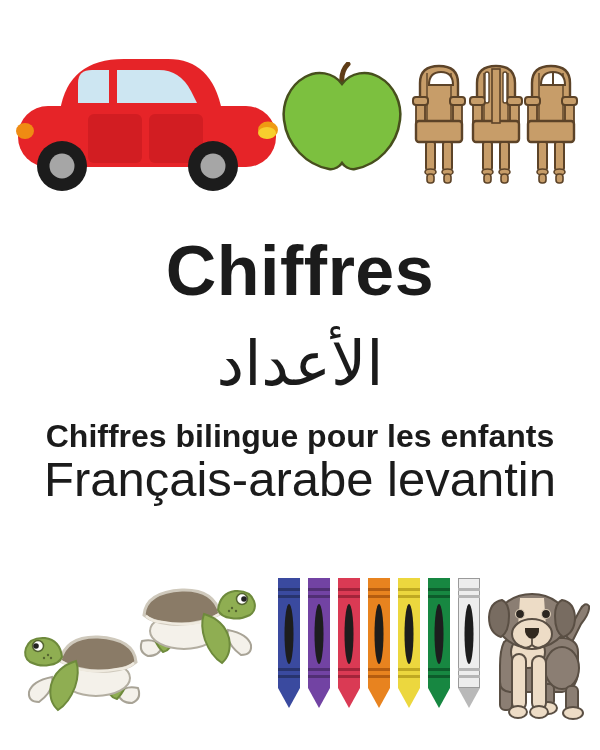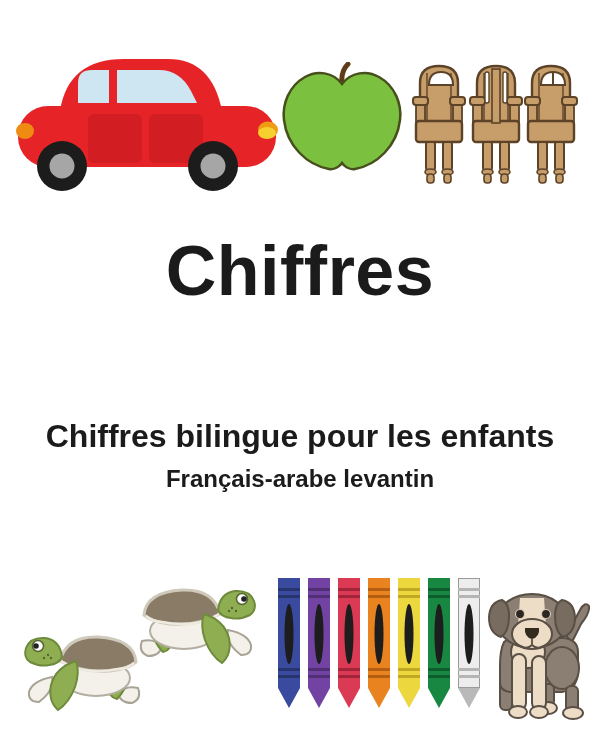--- a/index.html
+++ b/index.html
@@ -3,21 +3,21 @@
 <meta charset="utf-8">
 <style>
   html,body{margin:0;padding:0;background:#fff;}
   .cover{position:relative;width:600px;height:750px;background:#ffffff;overflow:hidden;
          font-family:"Liberation Sans",sans-serif;}
   .abs{position:absolute;}
   .txt{position:absolute;left:0;width:600px;text-align:center;color:#1b1b1b;}
   .title-fr{top:236px;font-size:70px;line-height:70px;font-weight:bold;letter-spacing:0.5px;}
   .title-ar{top:318px;font-size:62px;line-height:92px;font-family:"DejaVu Sans",sans-serif;direction:rtl;}
   .subtitle{top:419px;font-size:32px;line-height:34px;font-weight:bold;}
-  .langpair{top:461px;font-size:24px;line-height:36px;font-weight:bold;}
+  .langpair{top:461px;font-size:49px;line-height:36px;font-weight:normal;}
 
   
   .crayons{position:absolute;left:278px;top:578px;width:202px;height:130px;}
   .crayon{position:absolute;top:0;width:22px;height:130px;}
   .crayon-body{position:relative;width:22px;height:110px;}
   .crayon-stripe{position:absolute;left:0;width:100%;height:3px;}
   .crayon-label{position:absolute;left:50%;top:26px;transform:translateX(-50%);
                 width:9px;height:60px;background:#1d1d1d;border-radius:50%;}
   .crayon-tip{width:0;height:0;border-left:11px solid transparent;border-right:11px solid transparent;
               border-top:20px solid #000;}
@@ -78,20 +78,21 @@
       <rect x="14" y="11" width="4" height="31" rx="2" fill="#fff" stroke-width="1.4"></rect>
       <rect x="32" y="11" width="4" height="31" rx="2" fill="#fff" stroke-width="1.4"></rect>
     </g>
     <g transform="translate(114,0)" stroke="#5c4328">
       <path d="M15,24 Q15,11 27,11 Q39,11 39,24 Z" fill="#fff" stroke-width="2"></path>
       <path d="M27,11 L27,24" fill="none" stroke-width="2"></path>
     </g>
   </svg>
 
   <div class="txt title-fr">Chiffres</div>
+  <div class="txt title-ar">الأعداد</div>
   <div class="txt subtitle">Chiffres bilingue pour les enfants</div>
   <div class="txt langpair">Français-arabe levantin</div>
 
   <svg class="abs" style="left:10px;top:583px" width="250" height="132" viewBox="0 0 250 132">
     <defs>
       <g id="turtle-shape">
         <path d="M92,46 Q112,50 115,61 Q116,71 105,71 Q94,63 91,52 Z" fill="#f4f1ea" stroke="#a8a396" stroke-width="2"></path>
         <path d="M6,57 Q2,68 12,72 Q24,72 26,62 Q18,54 6,57 Z" fill="#f4f1ea" stroke="#a8a396" stroke-width="2"></path>
         <path d="M20,38 Q34,42 36,55 Q36,66 27,68 Q19,60 17,49 Q17,42 20,38 Z" fill="#8fae52" stroke="#6e8a3c" stroke-width="2"></path>
         <ellipse cx="48" cy="47" rx="34" ry="18" fill="#f4f1ea" stroke="#b3aea1" stroke-width="2"></ellipse>

